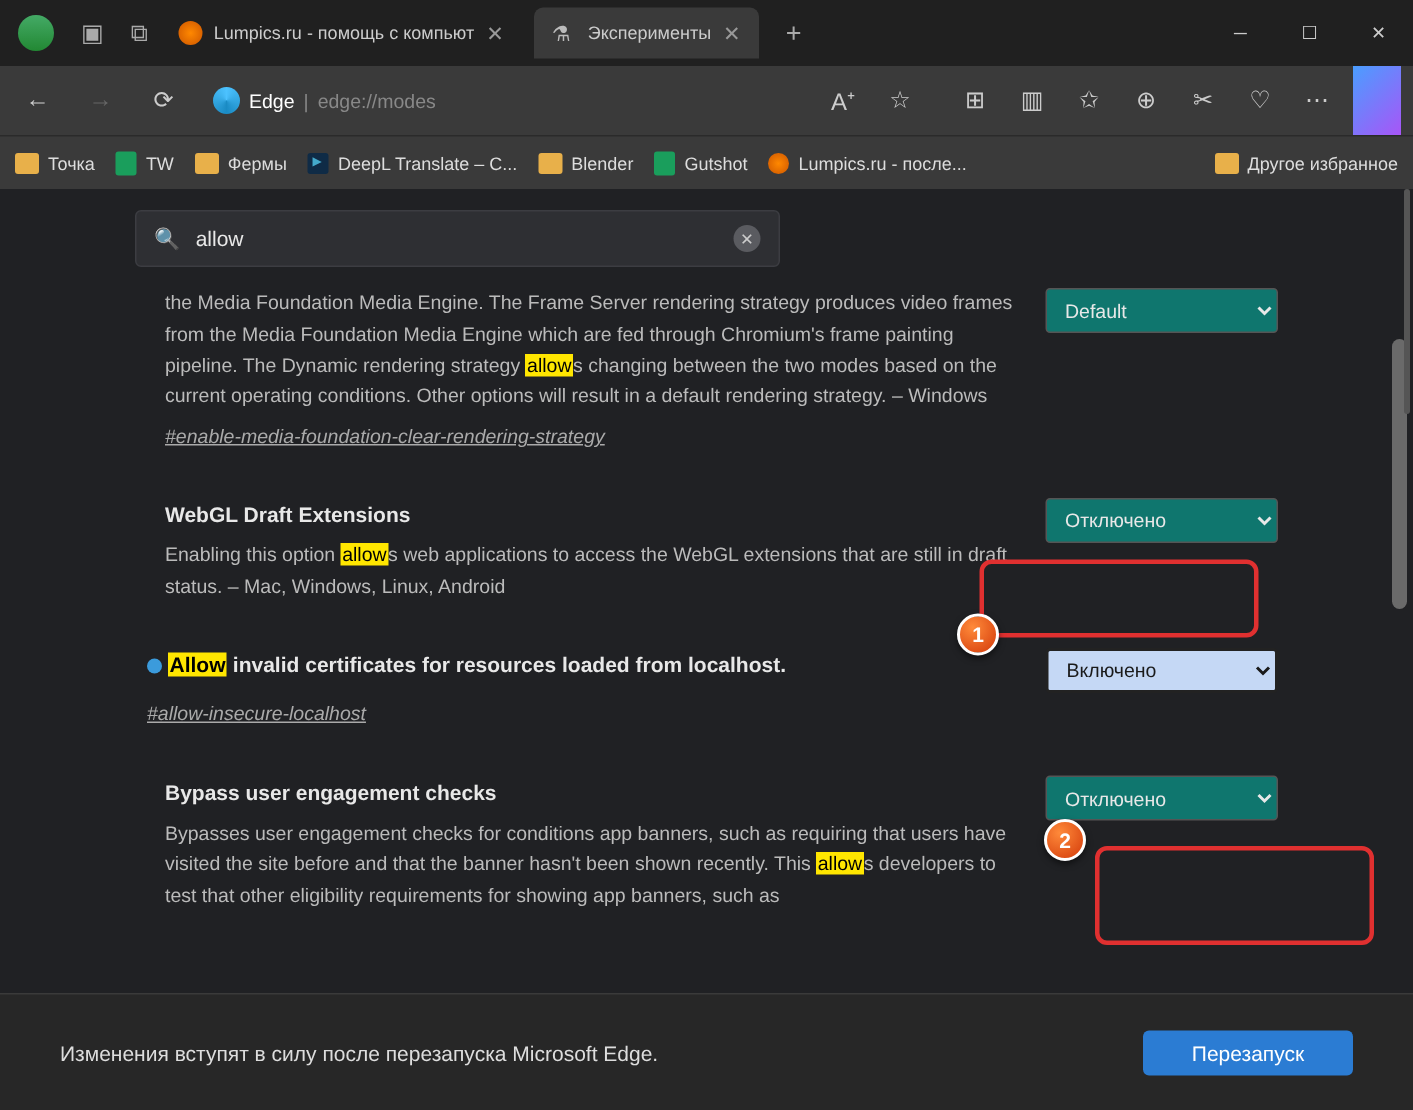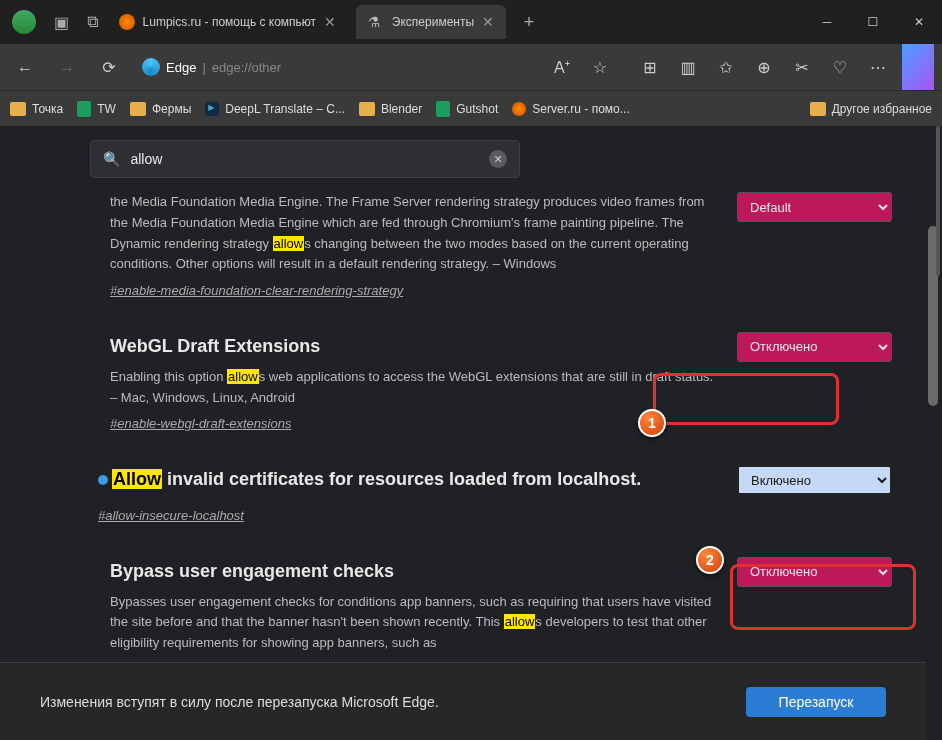--- a/index.html
+++ b/index.html
@@ -39,39 +39,39 @@
 .bm-right { margin-left: auto; }
 
 .content { position: relative; height: 614px; background: #202124; overflow: hidden; }
 .searchrow { display: flex; align-items: center; padding: 14px 90px; gap: 18px; }
 .searchbox { flex: 0 0 430px; height: 38px; background: #2e2f33; border: 1px solid #3c3d42; border-radius: 4px; display: flex; align-items: center; padding: 0 12px; gap: 10px; }
 .searchbox input { flex: 1; background: transparent; border: none; outline: none; color: #e8e8e8; font-size: 14px; }
 .search-mag { color: #9aa; font-size: 14px; }
 .search-clear { width: 18px; height: 18px; background: #5a5b60; border-radius: 50%; display: flex; align-items: center; justify-content: center; color: #ccc; font-size: 11px; }
 .resetbtn { margin-left: auto; height: 36px; padding: 0 16px; border: 1px solid #3b9bdc; border-radius: 4px; color: #3b9bdc; font-size: 13px; background: transparent; display: flex; align-items: center; }
 
-.flags { padding: 0 50px 0 110px; color: #bbb; font-size: 13px; line-height: 1.6; position: relative; }
+.flags { padding: 0 90px 0 110px; color: #bbb; font-size: 13px; line-height: 1.6; position: relative; }
 .flag { display: flex; gap: 20px; margin-bottom: 30px; }
 .flag-text { flex: 1; }
-.flag-text h3 { color: #e8e8e8; font-size: 18px; font-weight: 600; margin-bottom: 6px; }
+.flag-text h3 { color: #e8e8e8; font-size: 14px; font-weight: 600; margin-bottom: 6px; }
 .flag-text .hash { color: #aaa; text-decoration: underline; display: inline-block; margin-top: 6px; font-style: italic; }
 .flag-select { width: 155px; }
-.flag-select select { width: 155px; height: 30px; background: #be185d; border: 1px solid #555; color: #e8e8e8; font-size: 13px; padding: 0 8px; border-radius: 3px; }
+.flag-select select { width: 155px; height: 30px; background: #0f766e; border: 1px solid #555; color: #e8e8e8; font-size: 13px; padding: 0 8px; border-radius: 3px; }
 .flag-select.enabled select { background: #c5d8f5; color: #1a1a1a; border: 2px solid #222; }
 mark { background: #ffe600; color: #000; padding: 0 1px; }
 .bluedot { display: inline-block; width: 10px; height: 10px; background: #3b9bdc; border-radius: 50%; margin-right: 4px; vertical-align: middle; }
 
 .redbox { border: 3px solid #e03030; border-radius: 8px; position: absolute; pointer-events: none; }
 .rb1 { left: 653px; top: 247px; width: 186px; height: 52px; }
 .rb2 { left: 730px; top: 438px; width: 186px; height: 66px; }
 .badge { position: absolute; width: 28px; height: 28px; border-radius: 50%; background: radial-gradient(circle at 35% 30%, #ff8a3a, #d33a0a); border: 2px solid #fff; display: flex; align-items: center; justify-content: center; color: #fff; font-weight: bold; font-size: 14px; box-shadow: 0 2px 4px rgba(0,0,0,.5); }
 .badge1 { left: 638px; top: 283px; }
 .badge2 { left: 696px; top: 420px; }
 
-.footer { position: absolute; left: 0; right: 16px; bottom: 0; height: 78px; background: #272727; display: flex; align-items: center; padding: 0 40px; border-top: 1px solid #3a3a3a; }
+.footer { position: absolute; left: 0; right: 0; bottom: 0; height: 78px; background: #272727; display: flex; align-items: center; padding: 0 40px; border-top: 1px solid #3a3a3a; }
 .footer-text { color: #ddd; font-size: 14px; }
 .restart { margin-left: auto; width: 140px; height: 30px; background: #2b7cd3; color: #fff; border: none; border-radius: 4px; font-size: 14px; }
 
 .scrollbar { position: absolute; right: 4px; top: 12px; bottom: 12px; width: 10px; }
 .scrollthumb { position: absolute; top: 88px; width: 10px; height: 180px; background: #6a6a6a; border-radius: 5px; }
 
 .outerscroll { position: absolute; right: 2px; top: 126px; width: 4px; height: 150px; background: #555; border-radius: 2px; }
 </style>
 </head>
 <body>
@@ -99,21 +99,21 @@
 </div>
 
 <div class="toolbar">
   <div class="navbtn">←</div>
   <div class="navbtn disabled">→</div>
   <div class="navbtn">⟳</div>
   <div class="addrbar">
     <div class="edge-icon"></div>
     <span class="addr-edge">Edge</span>
     <span class="addr-path">|</span>
-    <span class="addr-path">edge://other</span>
+    <span class="addr-path">edge://modes</span>
   </div>
   <div class="toolbar-right">
     <div class="tbicon">A⁺</div>
     <div class="tbicon">☆</div>
     <span style="width:10px"></span>
     <div class="tbicon">⊞</div>
     <div class="tbicon">▥</div>
     <div class="tbicon">✩</div>
     <div class="tbicon">⊕</div>
     <div class="tbicon">✂</div>
@@ -143,21 +143,21 @@
   <div class="bm">
       <div class="bm-folder"></div>
       <span>Blender</span>
     </div>
   <div class="bm">
       <div class="bm-sheets"></div>
       <span>Gutshot</span>
     </div>
   <div class="bm">
       <div class="bm-lumpics"></div>
-      <span>Server.ru - помо...</span>
+      <span>Lumpics.ru - после...</span>
     </div>
   <div class="bm bm-right">
       <div class="bm-folder"></div>
       <span>Другое избранное</span>
     </div>
 </div>
 
 <div class="content">
   <div class="searchrow">
     <div class="searchbox">
@@ -173,21 +173,20 @@
         <span>the Media Foundation Media Engine. The Frame Server rendering strategy produces video frames from the Media Foundation Media Engine which are fed through Chromium's frame painting pipeline. The Dynamic rendering strategy </span><mark>allow</mark><span>s changing between the two modes based on the current operating conditions. Other options will result in a default rendering strategy. – Windows</span>
         <div><a class="hash">#enable-media-foundation-clear-rendering-strategy</a></div>
       </div>
       <div class="flag-select"><select><option>Default</option></select></div>
     </div>
 
     <div class="flag">
       <div class="flag-text">
         <h3>WebGL Draft Extensions</h3>
         <span>Enabling this option </span><mark>allow</mark><span>s web applications to access the WebGL extensions that are still in draft status. – Mac, Windows, Linux, Android</span>
-        <div><a class="hash">#enable-webgl-draft-extensions</a></div>
       </div>
       <div class="flag-select"><select><option>Отключено</option></select></div>
     </div>
 
     <div class="flag" style="margin-left:-12px;">
       <div class="flag-text">
         <h3><span class="bluedot"></span><mark>Allow</mark><span> invalid certificates for resources loaded from localhost.</span></h3>
         <div><a class="hash">#allow-insecure-localhost</a></div>
       </div>
       <div class="flag-select enabled"><select><option>Включено</option></select></div>

